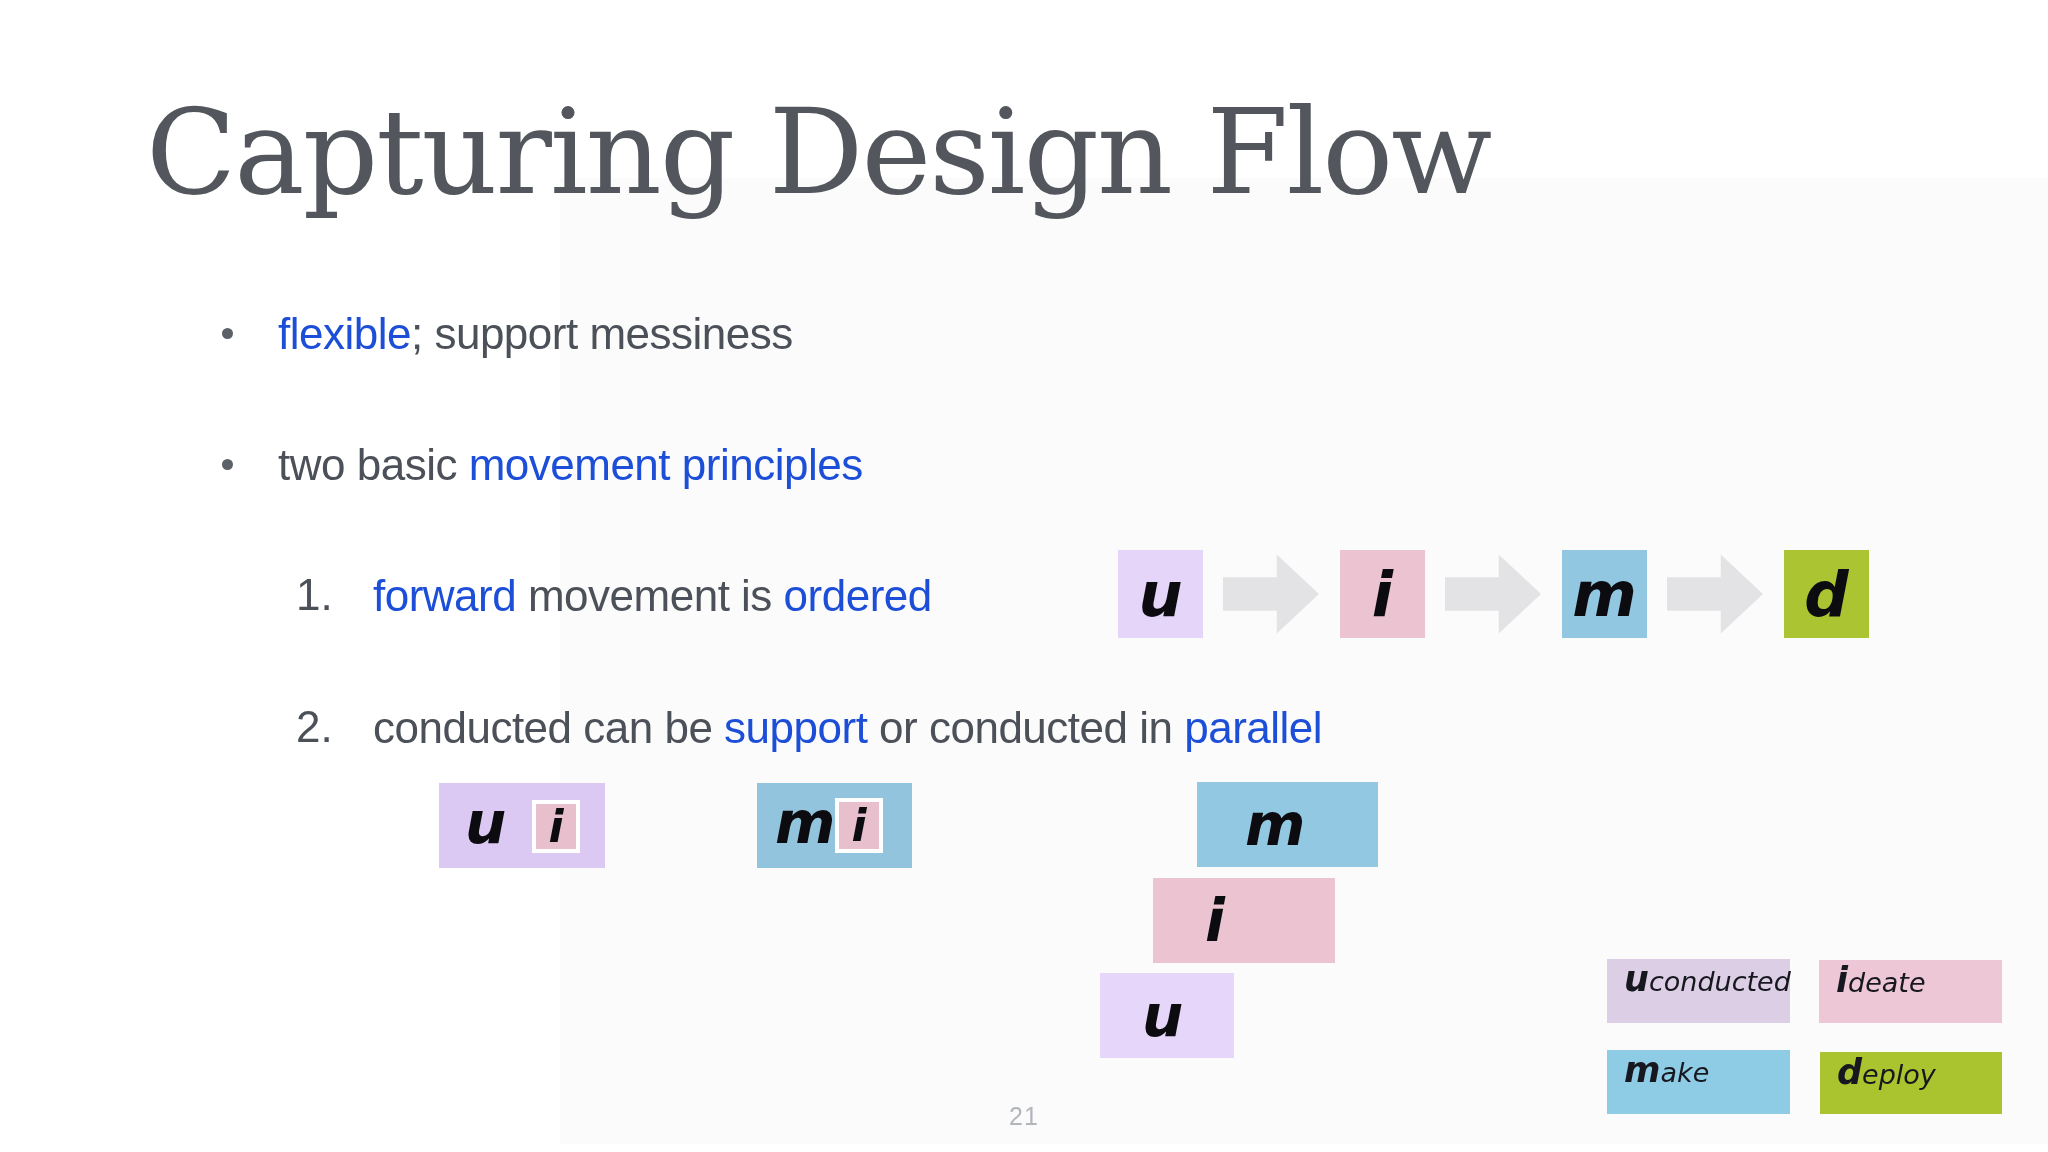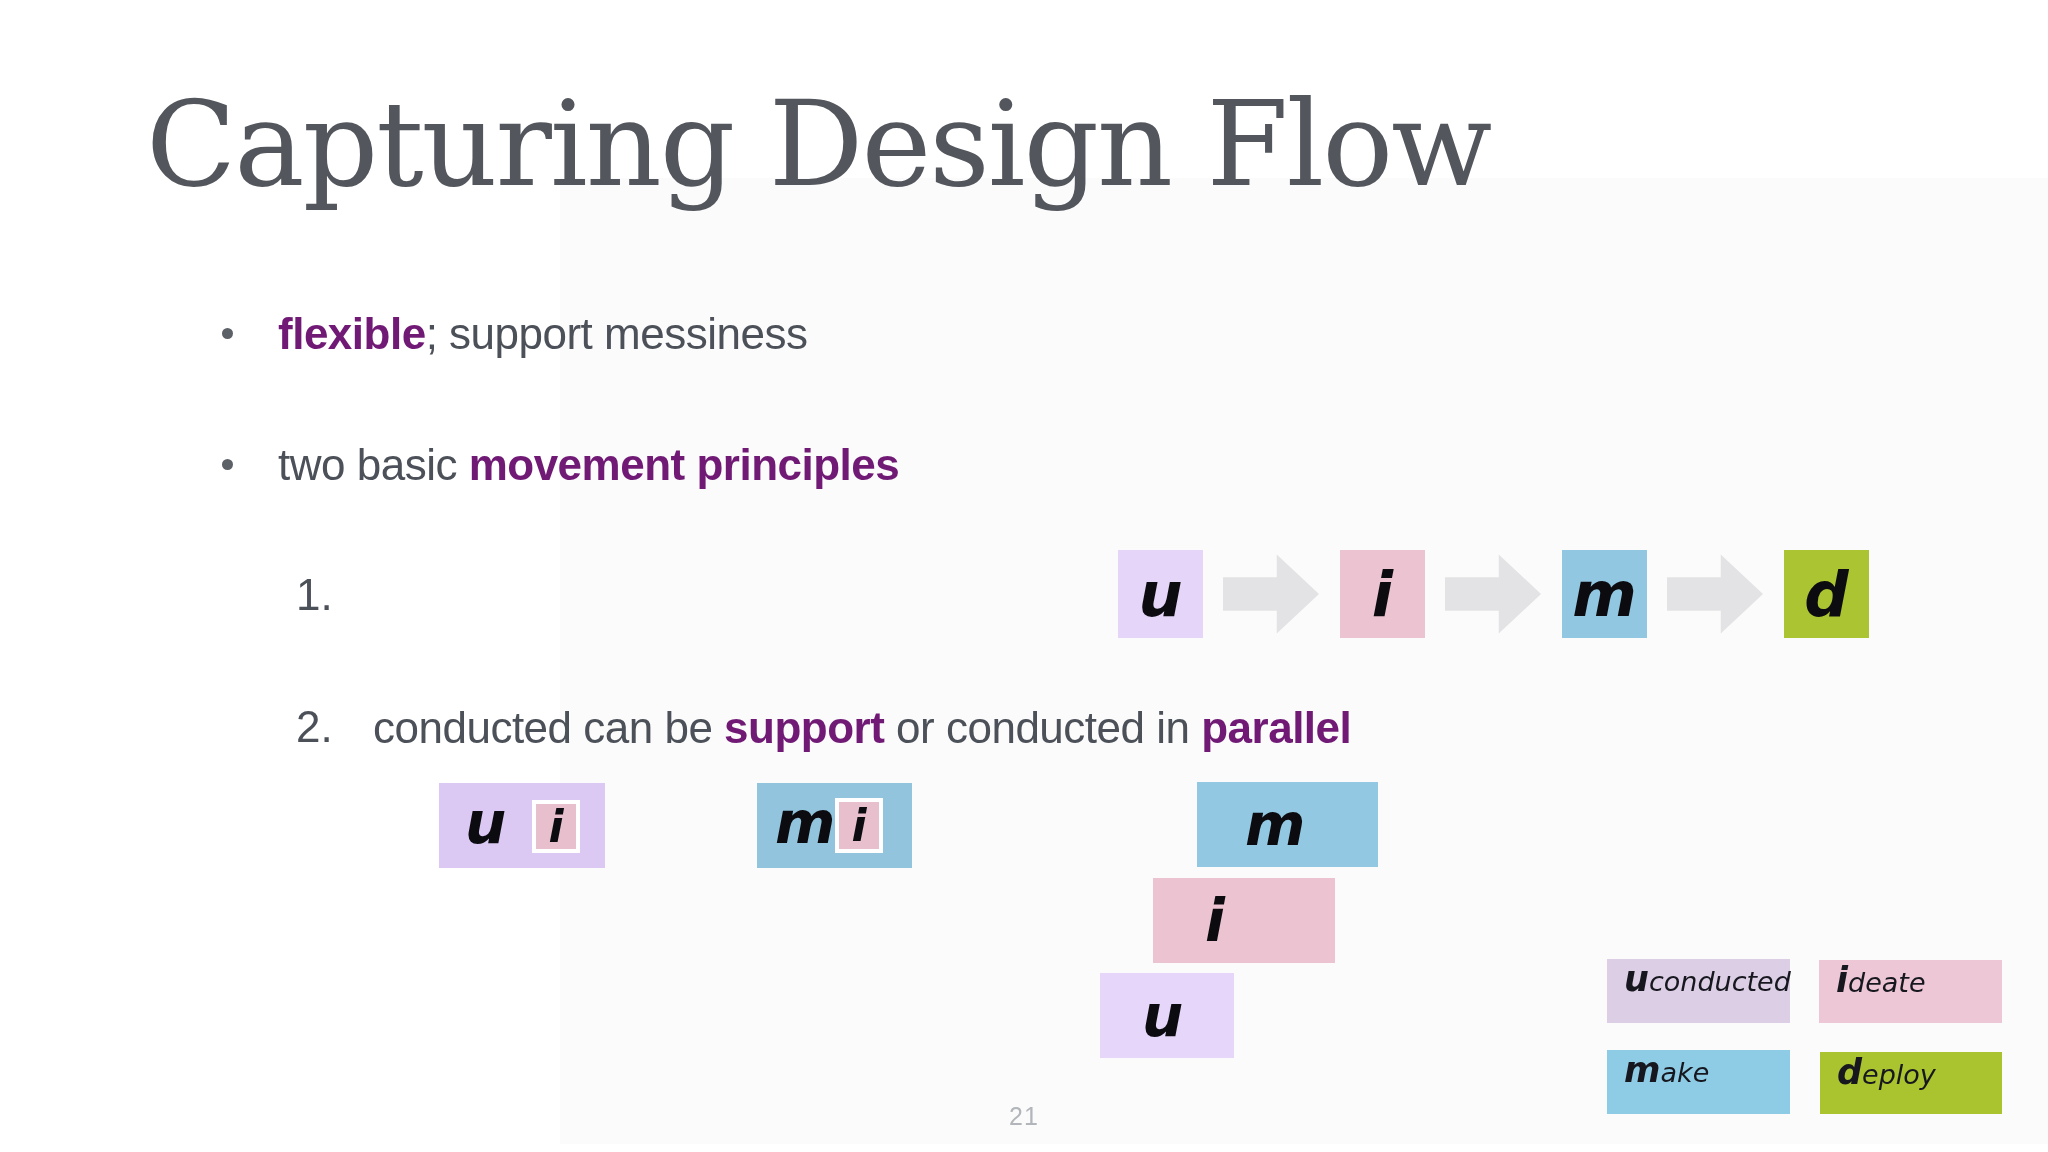--- a/index.html
+++ b/index.html
@@ -3,26 +3,26 @@
 <meta charset="utf-8">
 <style>
   html,body{margin:0;padding:0;background:#ffffff;}
   #slide{
     position:relative;width:2048px;height:1152px;background:#ffffff;
     overflow:hidden;font-family:"Liberation Sans",sans-serif;color:#4c5058;
   }
   .wash{position:absolute;left:560px;top:178px;width:1488px;height:966px;
     background:rgba(125,125,142,0.03);}
   .title{
-    position:absolute;left:146px;top:80px;
+    position:absolute;left:146px;top:88px;
     font-family:"DejaVu Serif","Liberation Serif",serif;
     font-size:118px;line-height:1.1;letter-spacing:-2px;color:#53575d;white-space:nowrap;
   }
   .line{position:absolute;font-size:44px;letter-spacing:-0.5px;line-height:1.2;white-space:nowrap;color:#4c5058;}
-  .line b{font-weight:700;color:#701a75;}
+  .line b{font-weight:400;color:#1d4ed8;}
   .dot{position:absolute;width:11px;height:11px;border-radius:50%;background:#5c6067;}
   .num{position:absolute;font-size:44px;color:#4c5058;}
   .box{position:absolute;display:flex;align-items:center;justify-content:center;}
   .glyph{
     font-family:"DejaVu Sans","Liberation Sans",sans-serif;
     font-weight:bold;font-style:italic;color:#0c0c10;
   }
   .seq-box{width:85px;height:88px;top:550px;}
   .seq-box .glyph{font-size:62px;}
   .arrow{position:absolute;top:552px;width:96px;height:84px;
@@ -50,20 +50,21 @@
 
   <div class="title">Capturing Design Flow</div>
 
   <span class="dot" style="left:222px;top:328px;"></span>
   <div class="line" style="left:278px;top:308px;"><b>flexible</b><span>; support messiness</span></div>
 
   <span class="dot" style="left:222px;top:459px;"></span>
   <div class="line" style="left:278px;top:439px;text-align:center;"><span>two basic </span><b>movement principles</b></div>
 
   <div class="num" style="left:296px;top:570px;">1.</div>
+  <div class="line" style="left:373px;top:570px;"><b>forward</b><span> movement is </span><b>ordered</b></div>
 
   <div class="box seq-box" style="left: 1118px; background: rgb(229, 214, 249);">
     <span class="glyph">u</span>
   </div>
   <div class="arrow" style="left: 1223px; background: rgb(227, 227, 229);"></div>
   <div class="box seq-box" style="left: 1340px; background: rgb(236, 195, 209);">
     <span class="glyph">i</span>
   </div>
   <div class="arrow" style="left: 1445px; background: rgb(227, 227, 229);"></div>
   <div class="box seq-box" style="left: 1562px; background: rgb(146, 199, 225);">

